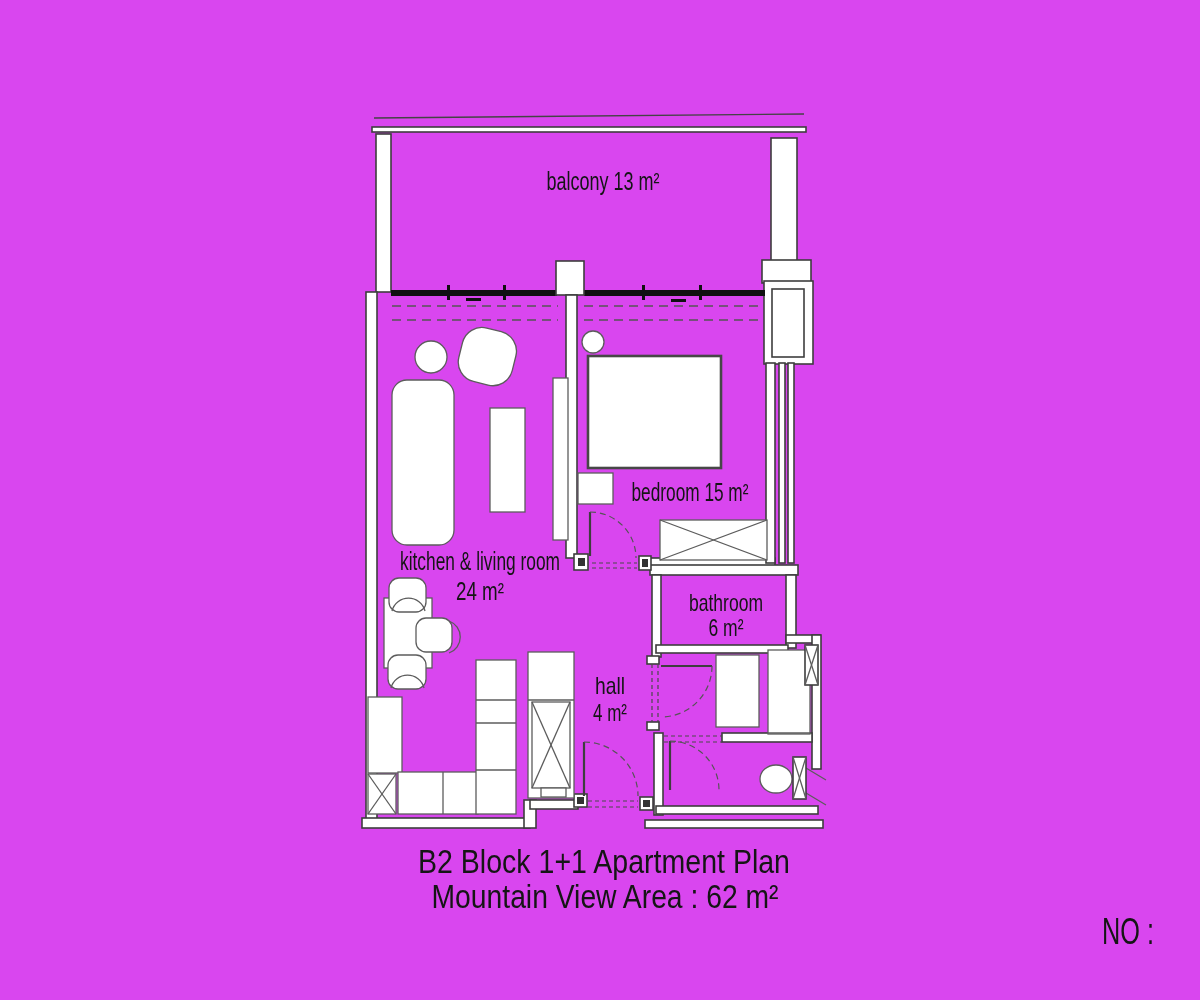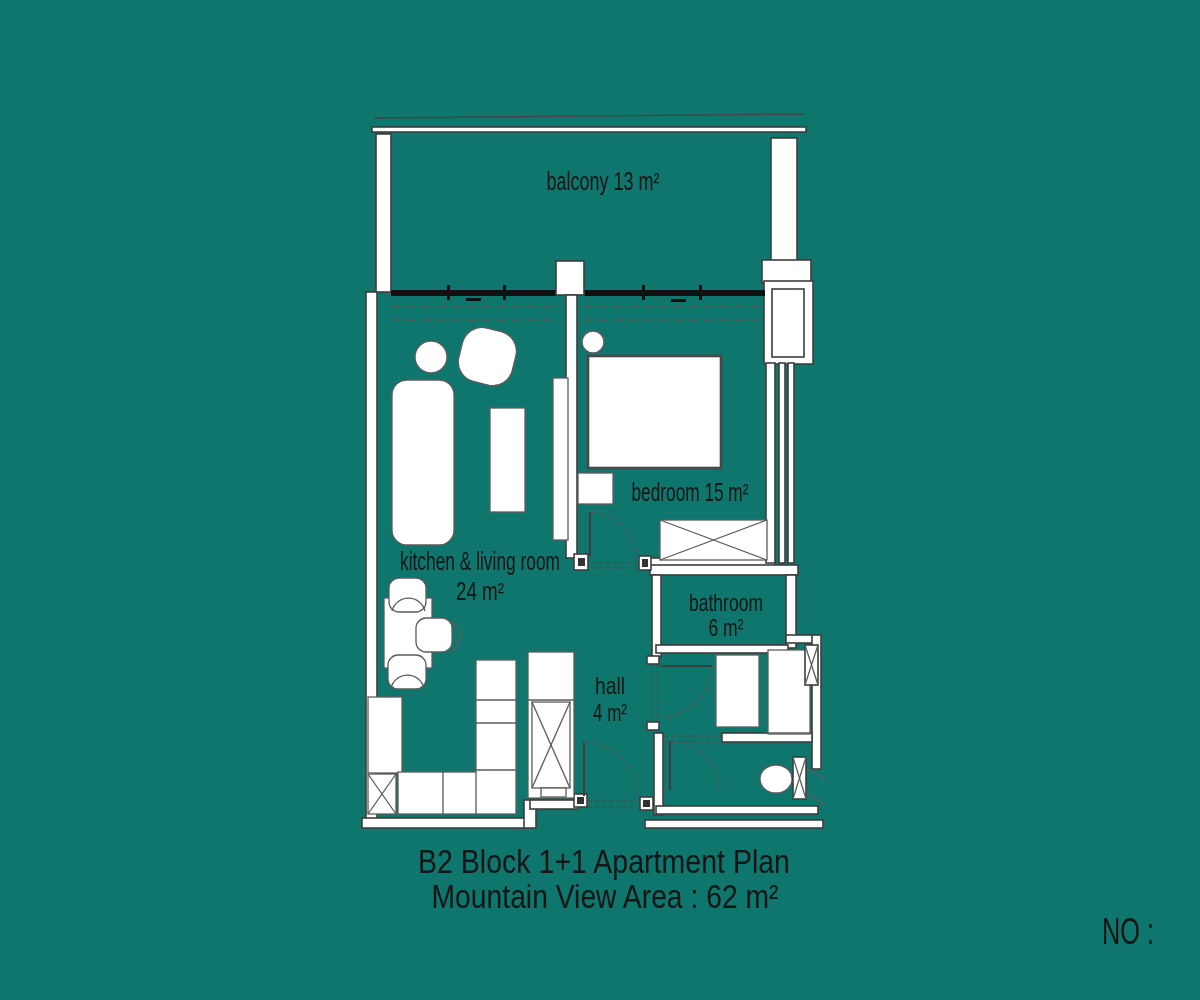--- a/index.html
+++ b/index.html
@@ -1,16 +1,16 @@
 <!DOCTYPE html>
 <html><head>
 <meta charset="utf-8">
 <style>
   html,body{margin:0;padding:0;background:#fff;}
-  .page{position:relative;width:1200px;height:1000px;background:#0f766e;overflow:hidden;
+  .page{position:relative;width:1200px;height:1000px;background:#d946ef;overflow:hidden;
         font-family:"Liberation Sans",sans-serif;}
   svg{display:block;}
   .wall{fill:#ffffff;stroke:#3e3e3e;stroke-width:1.6;}
   .win{fill:#101010;stroke:none;}
   .furn{fill:#ffffff;stroke:#5c5c5c;stroke-width:1.3;}
   .furnline{fill:none;stroke:#5c5c5c;stroke-width:1.3;}
   .thin{fill:none;stroke:#444444;stroke-width:1.4;}
   .dash{fill:none;stroke:#555555;stroke-width:1.3;stroke-dasharray:9 6;}
   .dash2{fill:none;stroke:#4a4a4a;stroke-width:1.2;stroke-dasharray:4 3;}
   .doorleaf{fill:none;stroke:#3e3e3e;stroke-width:2.2;}

